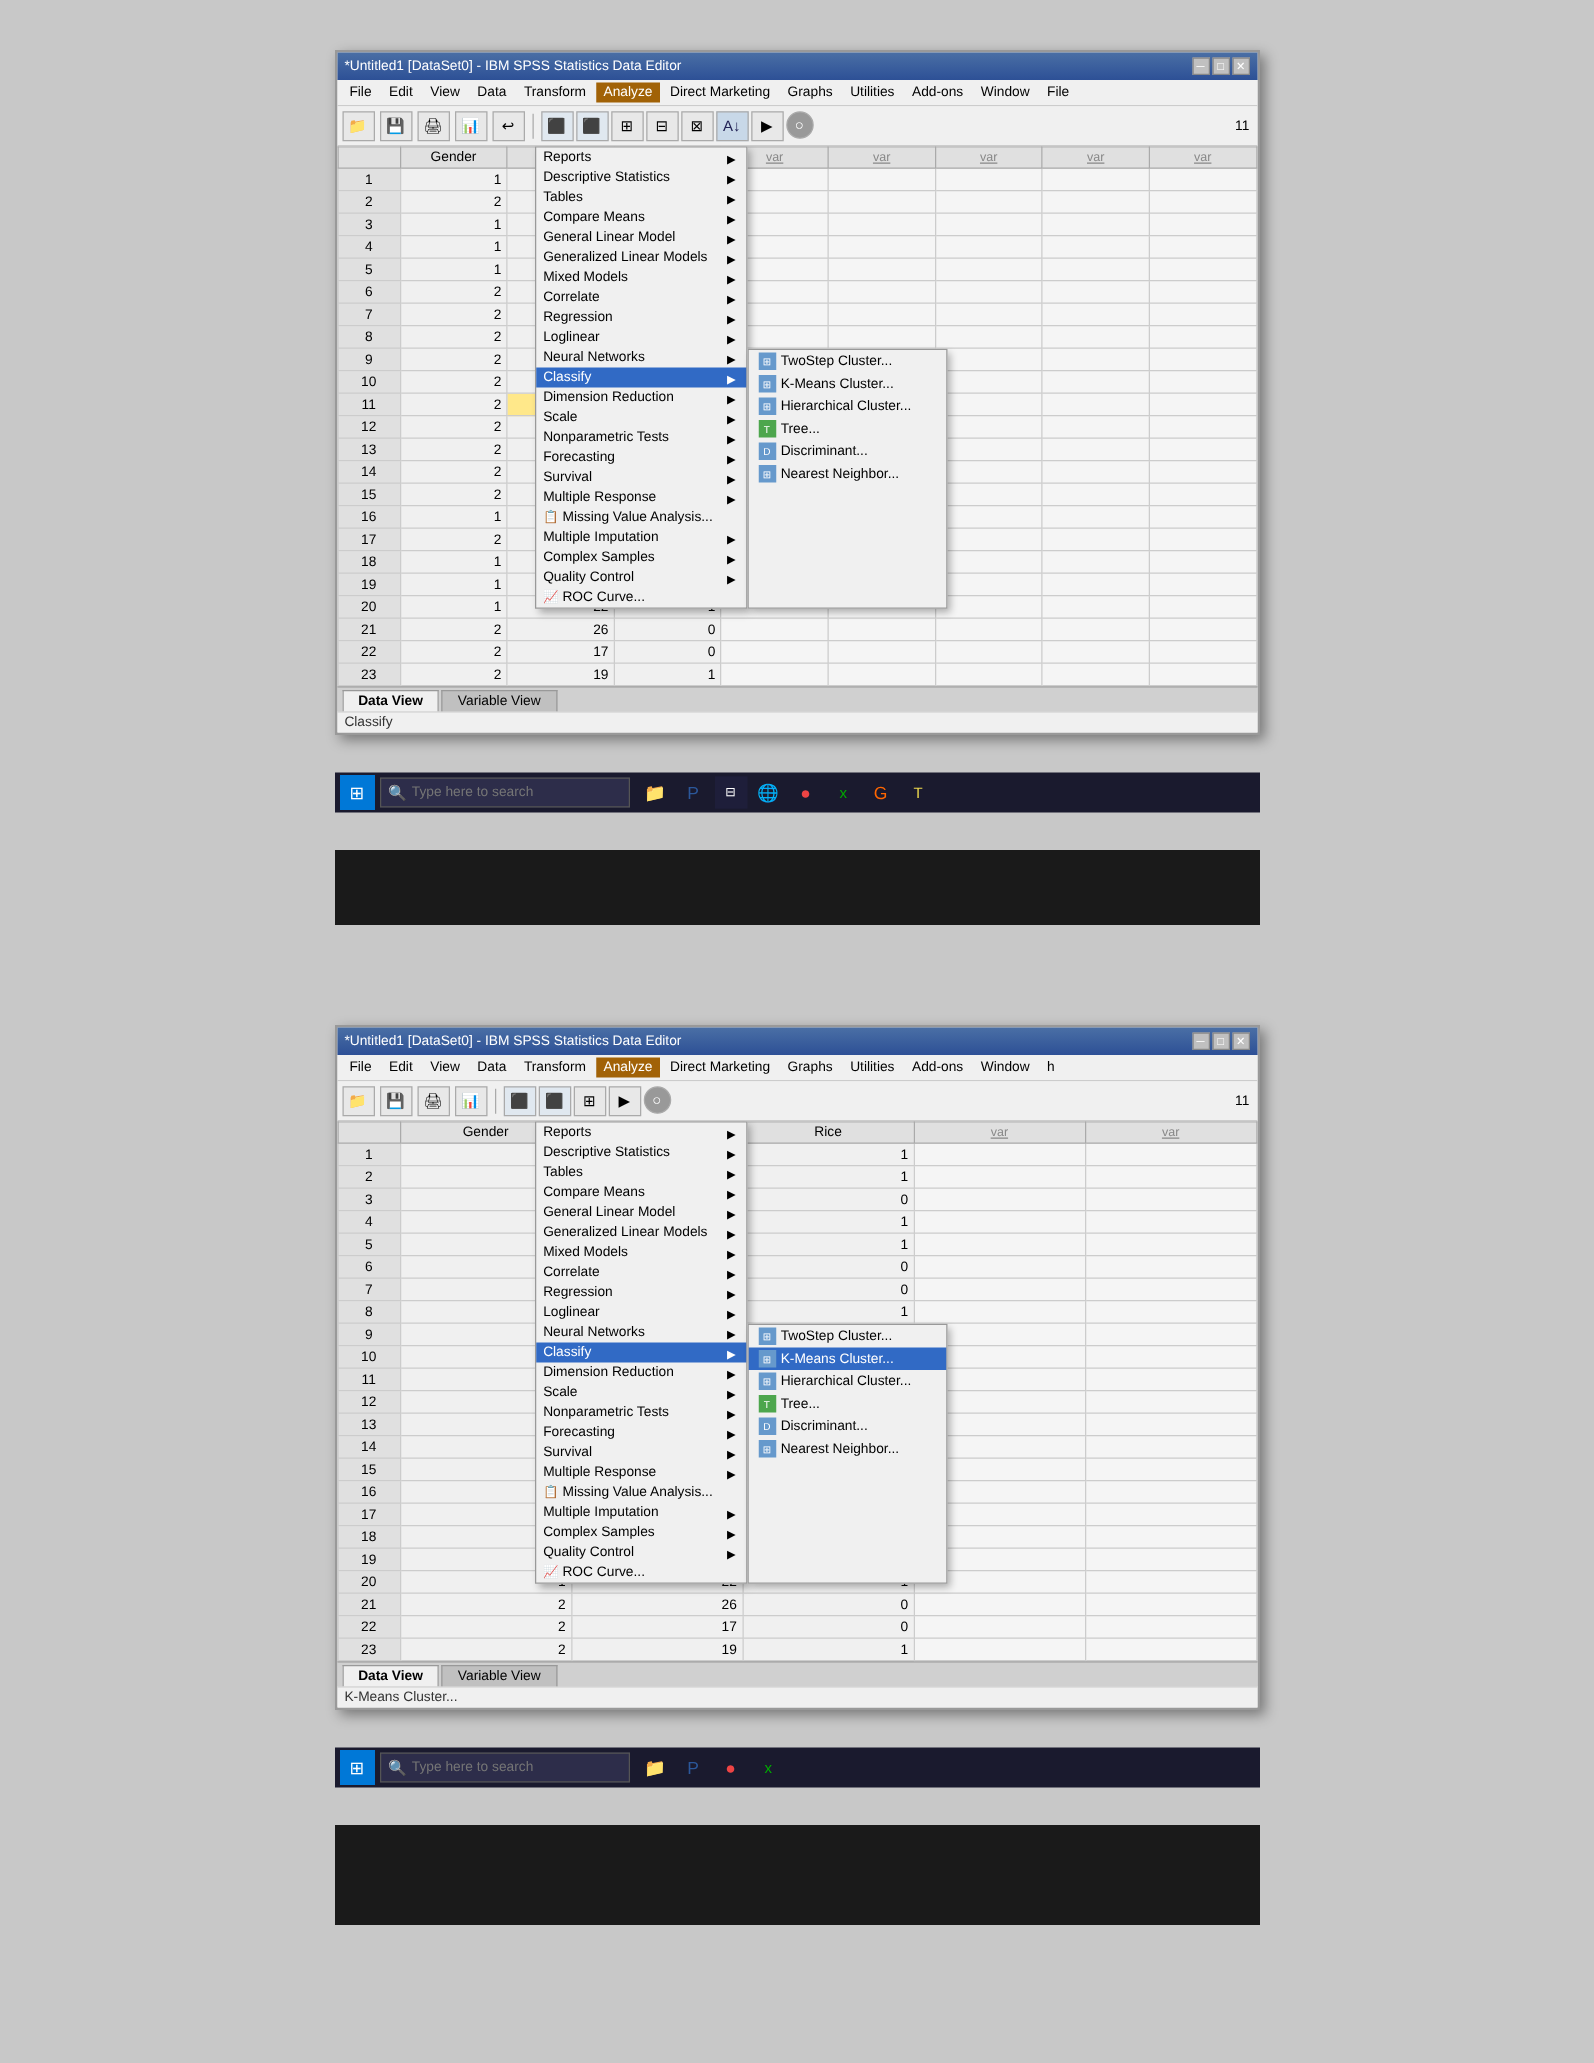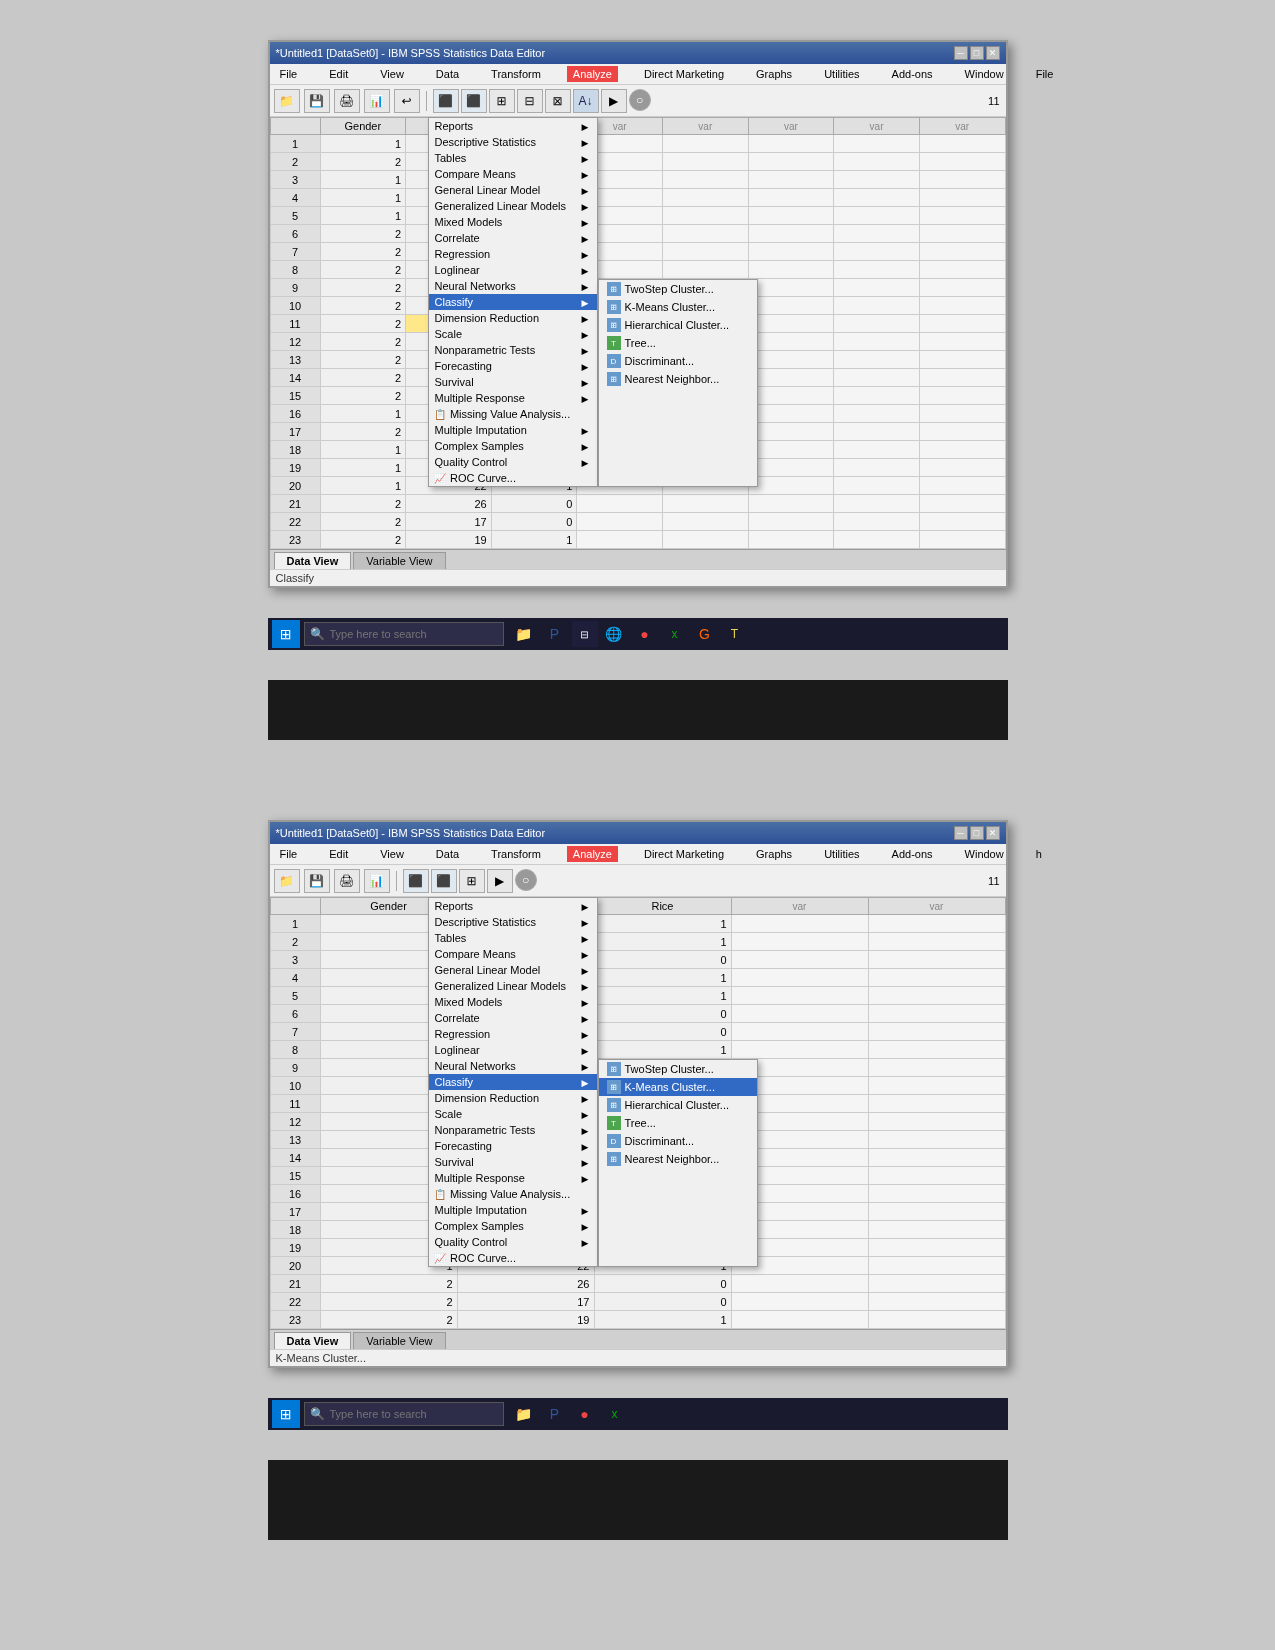--- a/index.html
+++ b/index.html
@@ -61,31 +61,31 @@
       cursor: pointer;
     }
 
     
     .menu-bar {
       background: #f0f0f0;
       border-bottom: 1px solid #ccc;
       display: flex;
       padding: 2px 4px;
       font-size: 11px;
-      gap: 20px;
+      gap: 2px;
     }
 
     .menu-item {
       padding: 2px 6px;
       cursor: pointer;
       white-space: nowrap;
     }
 
     .menu-item.active-blue {
-      background: #ef4444;
+      background: #a16207;
       color: white;
     }
 
     
     .toolbar {
       background: #f0f0f0;
       border-bottom: 1px solid #ccc;
       display: flex;
       align-items: center;
       padding: 2px 4px;
@@ -309,20 +309,21 @@
       left: 160px;
       display: flex;
       z-index: 200;
     }
 
     
     .var-header {
       background: #d4d4d4;
       color: #888;
       font-size: 10px;
+      text-decoration: underline;
     }
 
   </style>
 </head>
 <body>
 
 <div class="page-wrapper">
 
   <div class="spss-window" style="margin-top:10px;">
 

